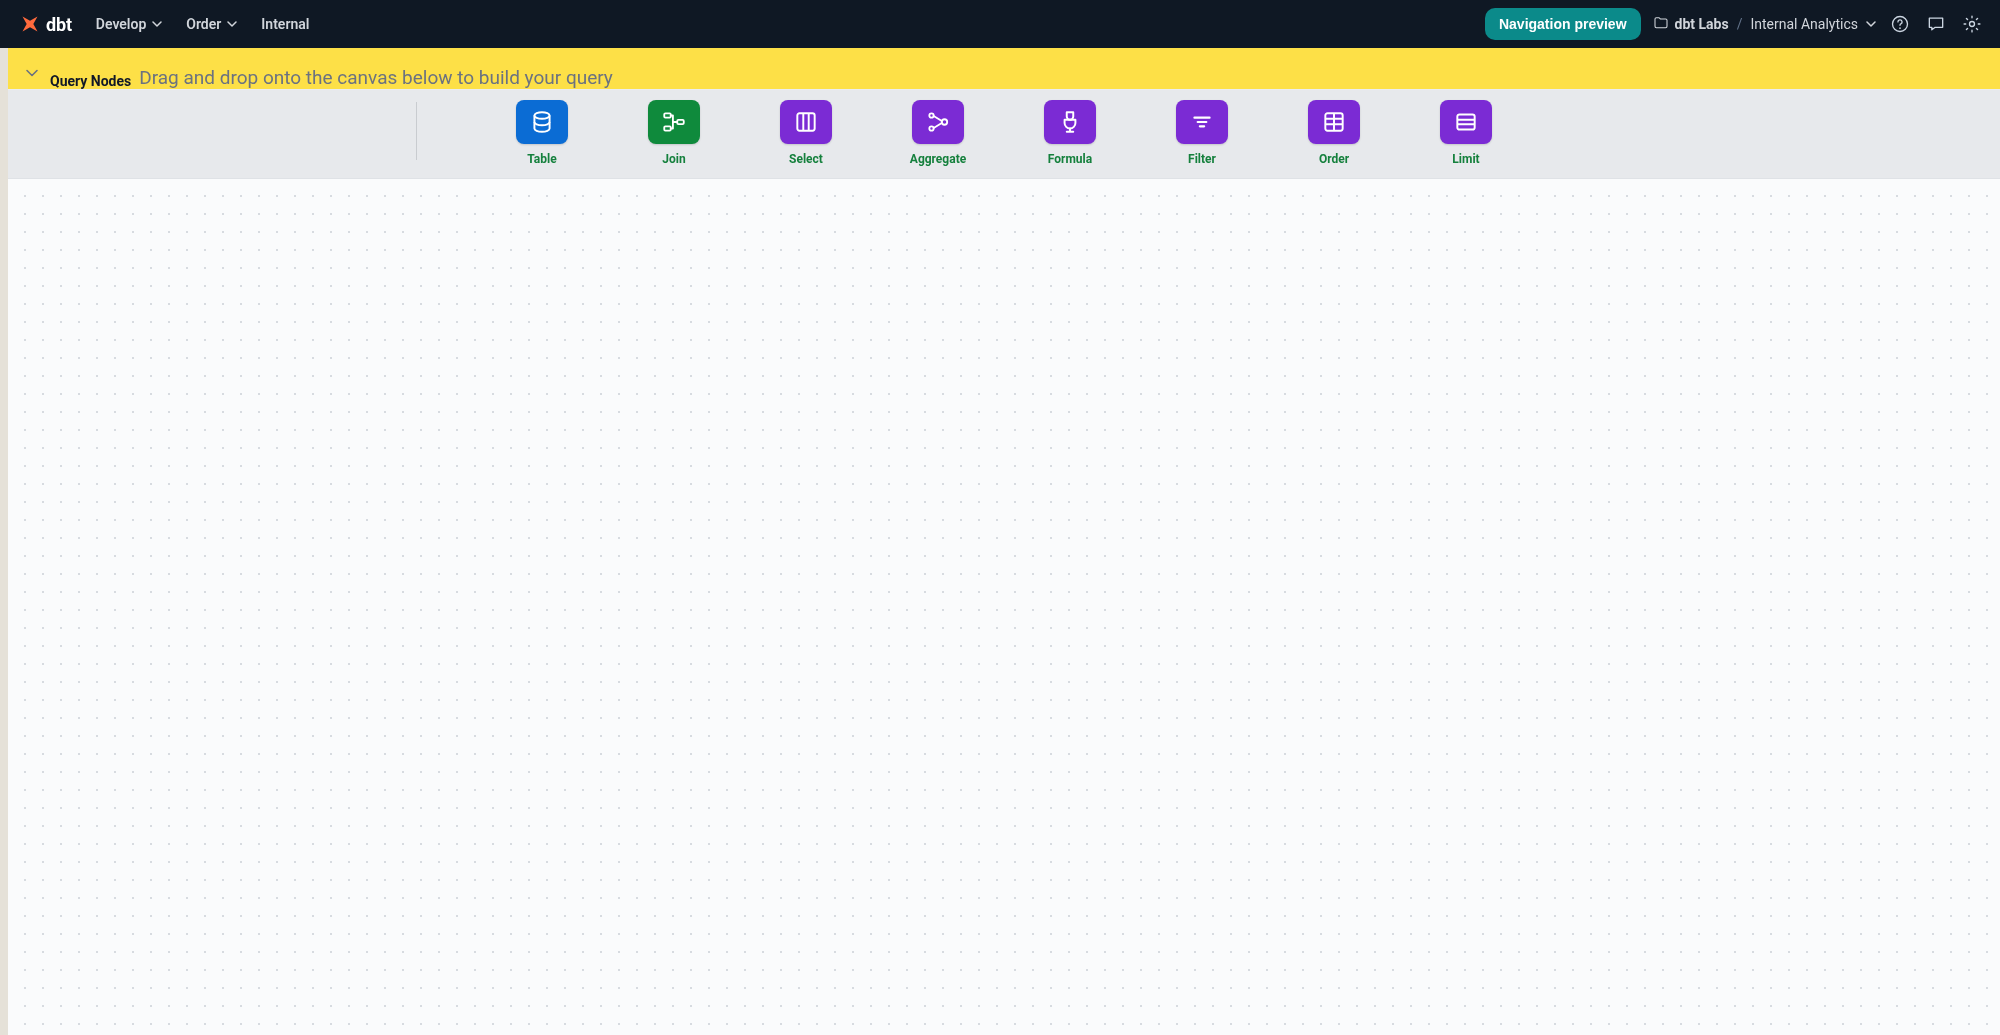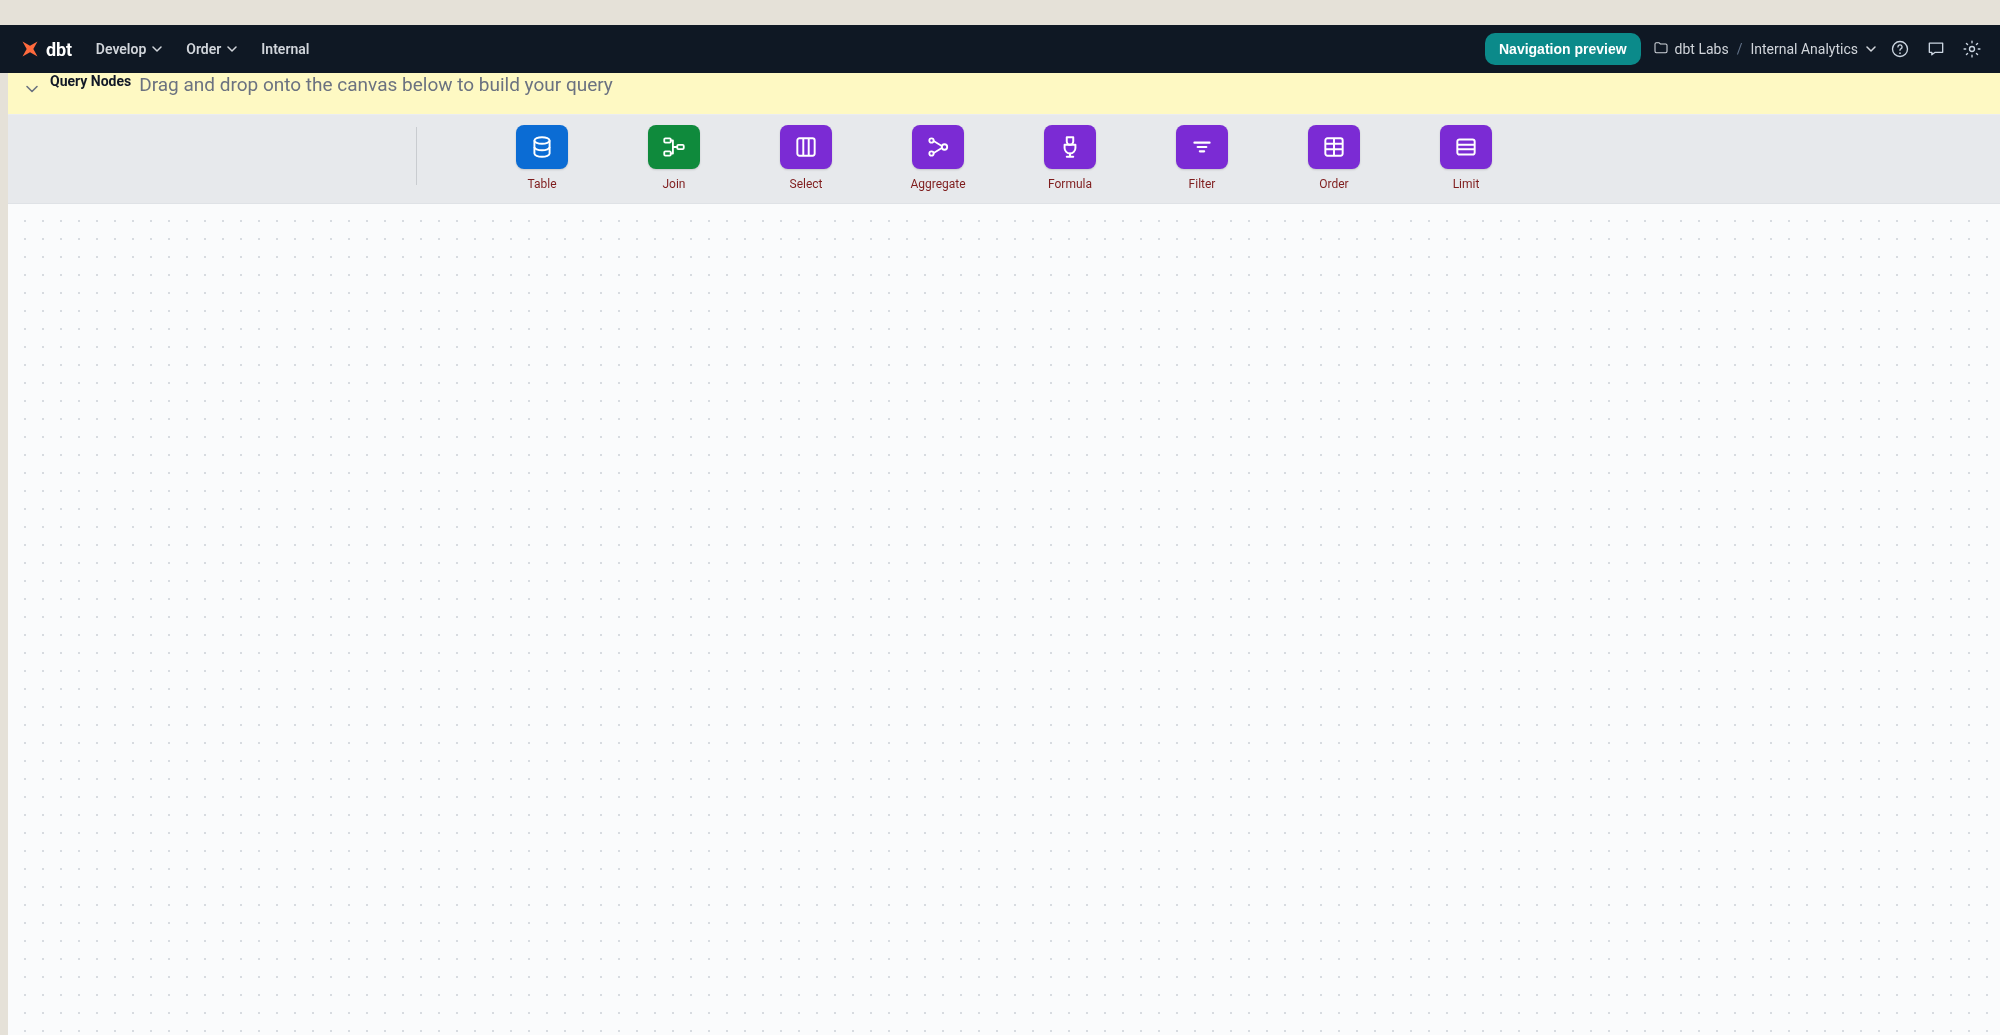--- a/index.html
+++ b/index.html
@@ -19,21 +19,20 @@
   }
   
   .topnav {
     background: #0f1824;
     color: #fff;
     height: 48px;
     display: flex;
     align-items: center;
     padding: 0 16px 0 20px;
     flex: 0 0 auto;
-    margin-top: 25px;
   }
   .logo {
     display: flex;
     align-items: center;
     gap: 6px;
     margin-right: 24px;
   }
   .logo-mark svg { display: block; }
   .logo-text {
     font-weight: 700;
@@ -82,21 +81,21 @@
     display: flex;
     align-items: center;
     gap: 8px;
     color: #d1d5db;
     font-size: 14px;
   }
   .breadcrumb .folder {
     display: inline-flex;
     align-items: center;
     gap: 6px;
-    font-weight: 400;
+    font-weight: 700;
   }
   .breadcrumb .sep { color: #64748b; }
   .breadcrumb .proj {
     display: inline-flex;
     align-items: center;
     gap: 8px;
   }
   .icon-btn {
     width: 24px;
     height: 24px;
@@ -123,23 +122,23 @@
     flex: 1;
     display: flex;
     flex-direction: column;
     background: #fff;
     min-height: 0;
   }
 
   
   .qn-head {
     display: flex;
-    align-items: flex-start;
+    align-items: flex-end;
     height: 42px;
-    background: #fef9c3;
+    background: #fde047;
     border-bottom: 1px solid #ebedf0;
     padding-left: 8px;
   }
   .qn-toggle {
     width: 32px;
     height: 32px;
     display: inline-flex;
     align-items: center;
     justify-content: center;
     color: #6b7280;
@@ -192,22 +191,22 @@
     border-radius: 8px;
     display: inline-flex;
     align-items: center;
     justify-content: center;
     color: #fff;
     box-shadow: 0 1px 2px rgba(0,0,0,0.15);
   }
   .node-box svg { display: block; }
   .node-label {
     font-size: 12px;
-    font-weight: 400;
-    color: #7f1d1d;
+    font-weight: 700;
+    color: #15803d;
     text-align: center;
   }
   .c-blue   { background: #0b6cd4; }
   .c-green  { background: #0f8a3c; }
   .c-purple { background: #7b2bd4; }
 
   
   .canvas {
     flex: 1;
     background-color: #fafbfc;

